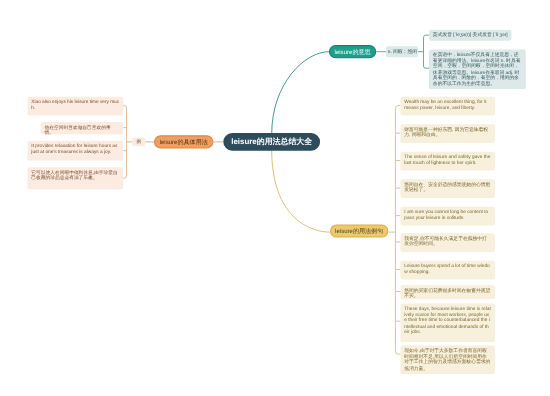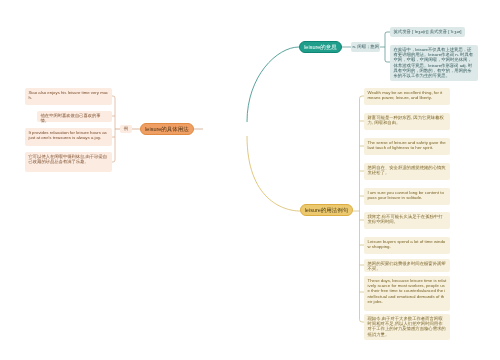--- a/index.html
+++ b/index.html
@@ -47,20 +47,21 @@
     <path d="M359.5,121 L364,121" fill="none" stroke="#cdbd86" stroke-width="0.75"></path>
     <path d="M359.5,146 L364,146" fill="none" stroke="#cdbd86" stroke-width="0.75"></path>
     <path d="M359.5,171 L364,171" fill="none" stroke="#cdbd86" stroke-width="0.75"></path>
     <path d="M359.5,196 L364,196" fill="none" stroke="#cdbd86" stroke-width="0.75"></path>
     <path d="M359.5,220 L364,220" fill="none" stroke="#cdbd86" stroke-width="0.75"></path>
     <path d="M359.5,245 L364,245" fill="none" stroke="#cdbd86" stroke-width="0.75"></path>
     <path d="M359.5,265 L364,265" fill="none" stroke="#cdbd86" stroke-width="0.75"></path>
     <path d="M359.5,292 L364,292" fill="none" stroke="#cdbd86" stroke-width="0.75"></path>
     <path d="M353,211 L359.5,211" fill="none" stroke="#cdbd86" stroke-width="0.75"></path>
   </svg>
+  <div class="pill" id="root">leisure的用法总结大全</div>
   <div class="pill" id="n-usage">leisure的具体用法</div>
   <div class="pill" id="n-meaning">leisure的意思</div>
   <div class="pill" id="n-examples">leisure的用法例句</div>
 
   <div class="card card-orange" style="left:25px;top:88px;width:87px;height:17px;">Xiao also enjoys his leisure time very much.</div>
   <div class="card card-orange" style="left:37px;top:111px;width:75px;height:11px;">他在空闲时喜欢做自己喜欢的事情。</div>
   <div class="card card-orange" style="left:25px;top:128px;width:87px;height:18px;font-size:4.35px;">It provides relaxation for leisure hours as just at one's treasures is always a joy.</div>
   <div class="card card-orange" style="left:25px;top:152px;width:87px;height:20px;">它可以使人在闲暇中得到休息,由于珍爱自己收藏的珍品总会有满了乐趣。</div>
   <div class="marker" style="left:120px;top:124.5px;width:12px;height:8.5px;font-size:4.35px;">例</div>
 

